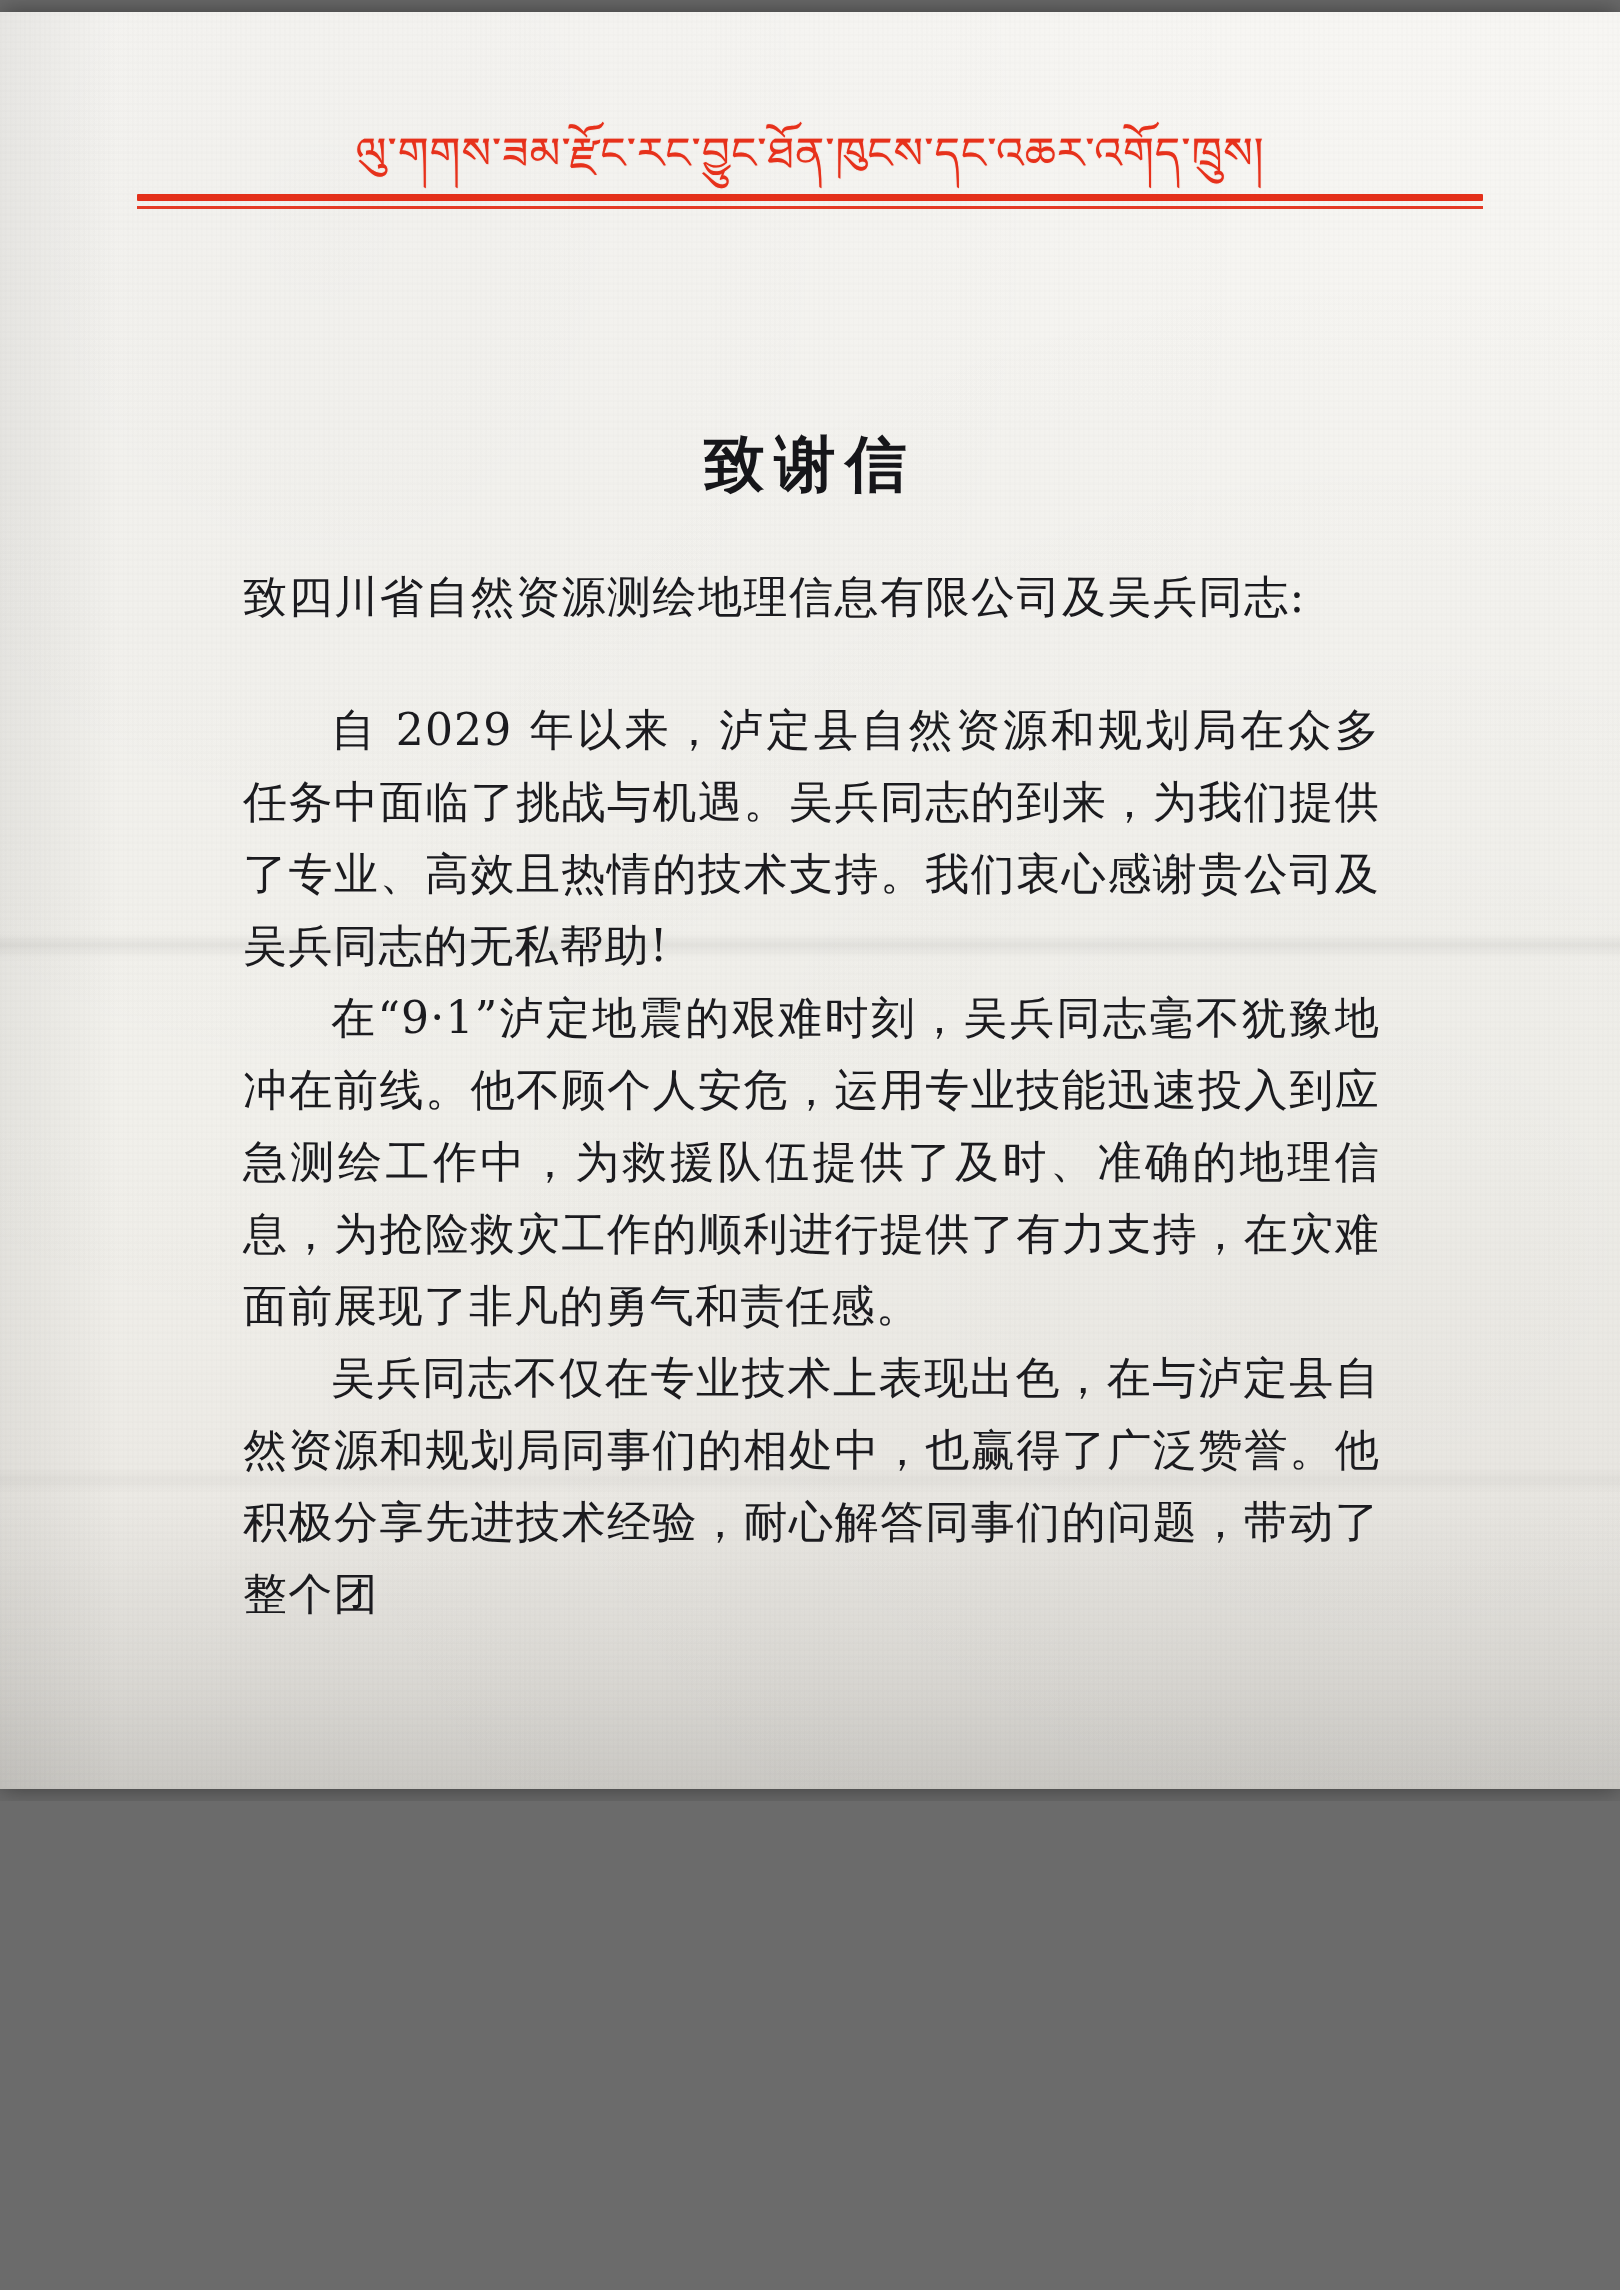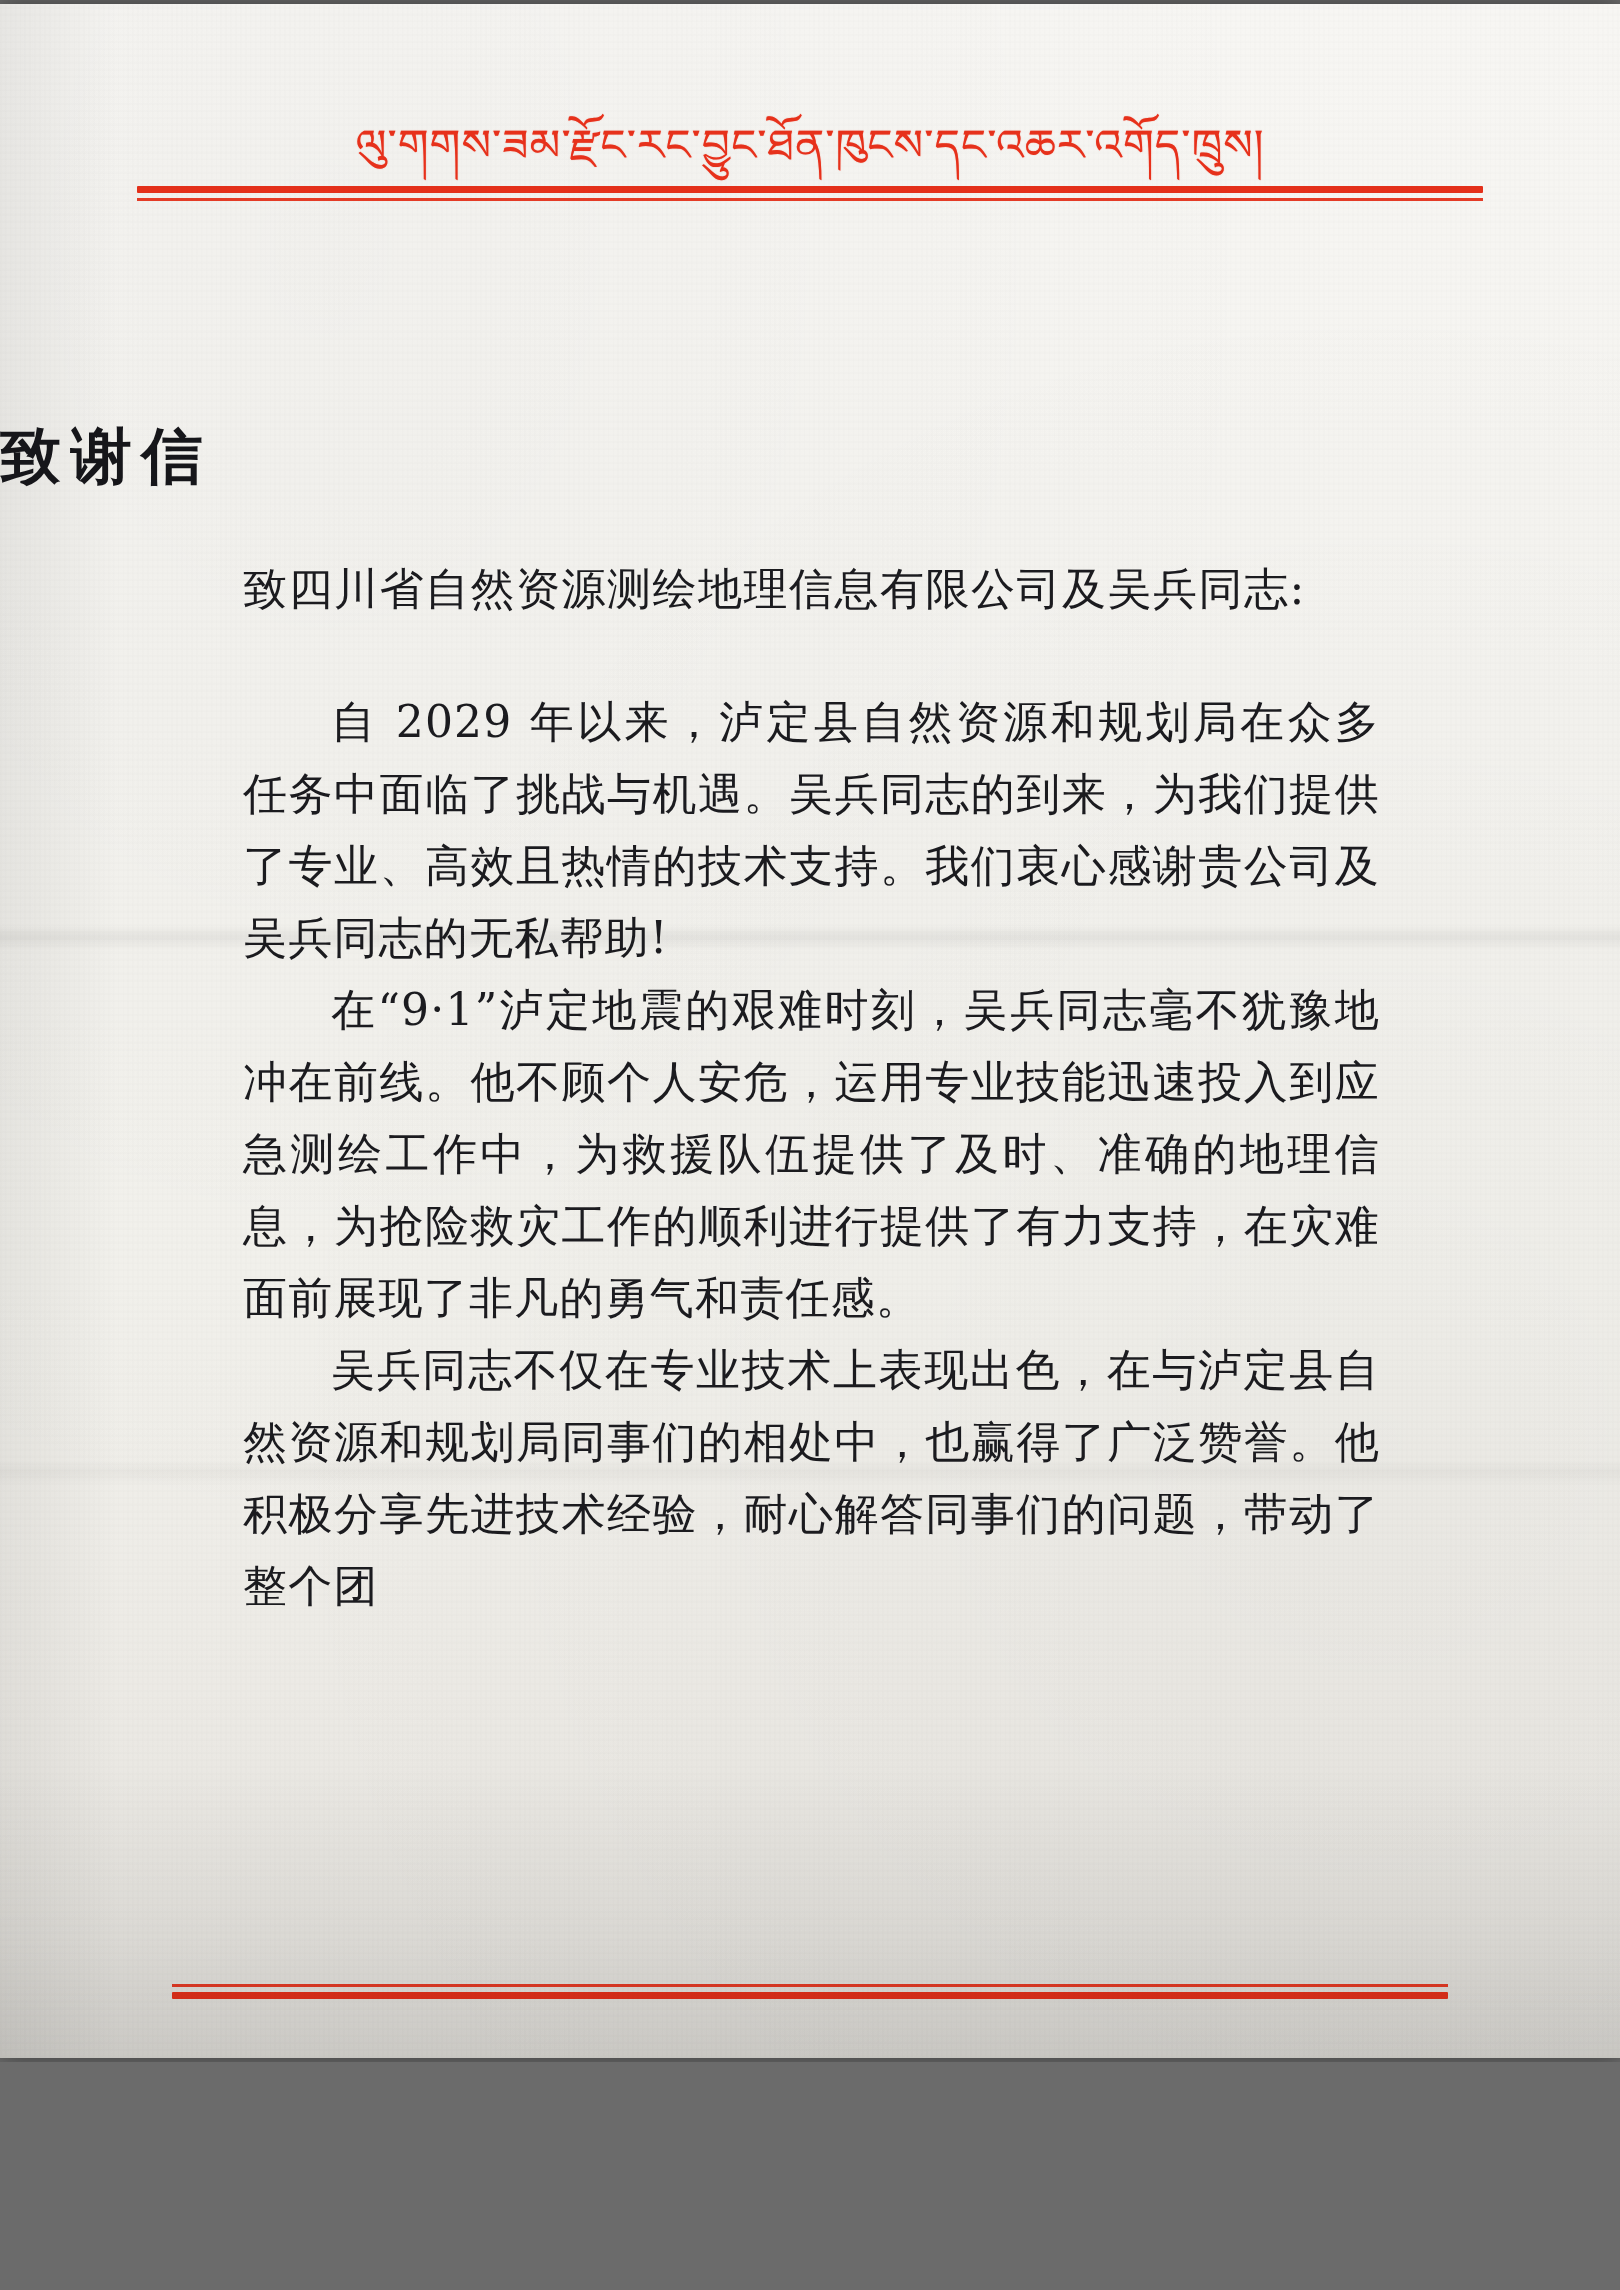--- a/index.html
+++ b/index.html
@@ -4,22 +4,22 @@
 <title>致谢信</title>
 <style>
   html, body {
     margin: 0;
     padding: 0;
     background: #6b6b6b;
   }
   .page {
     position: relative;
     width: 1620px;
-    height: 2054px;
-    margin: 4px auto;
+    height: 1777px;
+    margin: 12px auto;
     background:
       radial-gradient(ellipse at 20% 12%, rgba(0,0,0,0.018) 0%, rgba(0,0,0,0) 55%),
       radial-gradient(ellipse at 85% 70%, rgba(0,0,0,0.022) 0%, rgba(0,0,0,0) 60%),
       linear-gradient(180deg, #f7f6f3 0%, #f4f3ef 35%, #f2f1ec 62%, #eceae5 82%, #e3e1dc 100%);
     overflow: hidden;
     font-family: "DejaVu Sans", "Liberation Sans", sans-serif;
     box-shadow: 0 0 23.5px rgba(0,0,0,0.45);
   }
 
   
@@ -98,21 +98,21 @@
     background: #e5301a;
     margin-top: 4.9px;
     opacity: 0.95;
   }
 
   
   .doc-title {
     position: absolute;
     left: 0; right: 0;
     top: 412px;
-    text-align: left;
+    text-align: center;
     color: #16161a;
     font-family: "DejaVu Sans", "Liberation Sans", sans-serif;
     font-weight: 700;
     font-size: 61px;
     letter-spacing: 9.8px;
   }
 
   
   .body {
     position: absolute;

